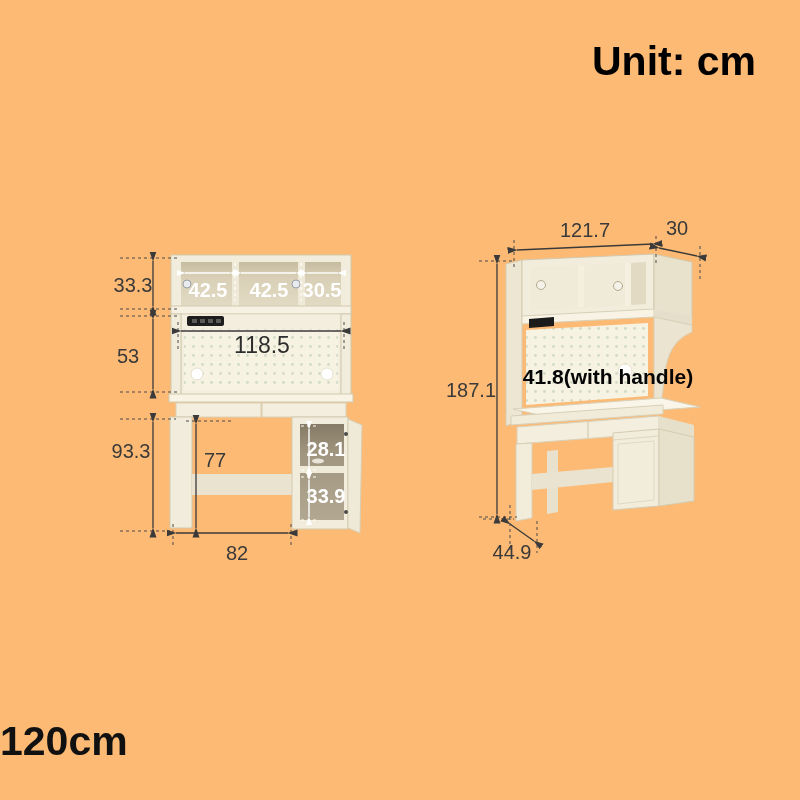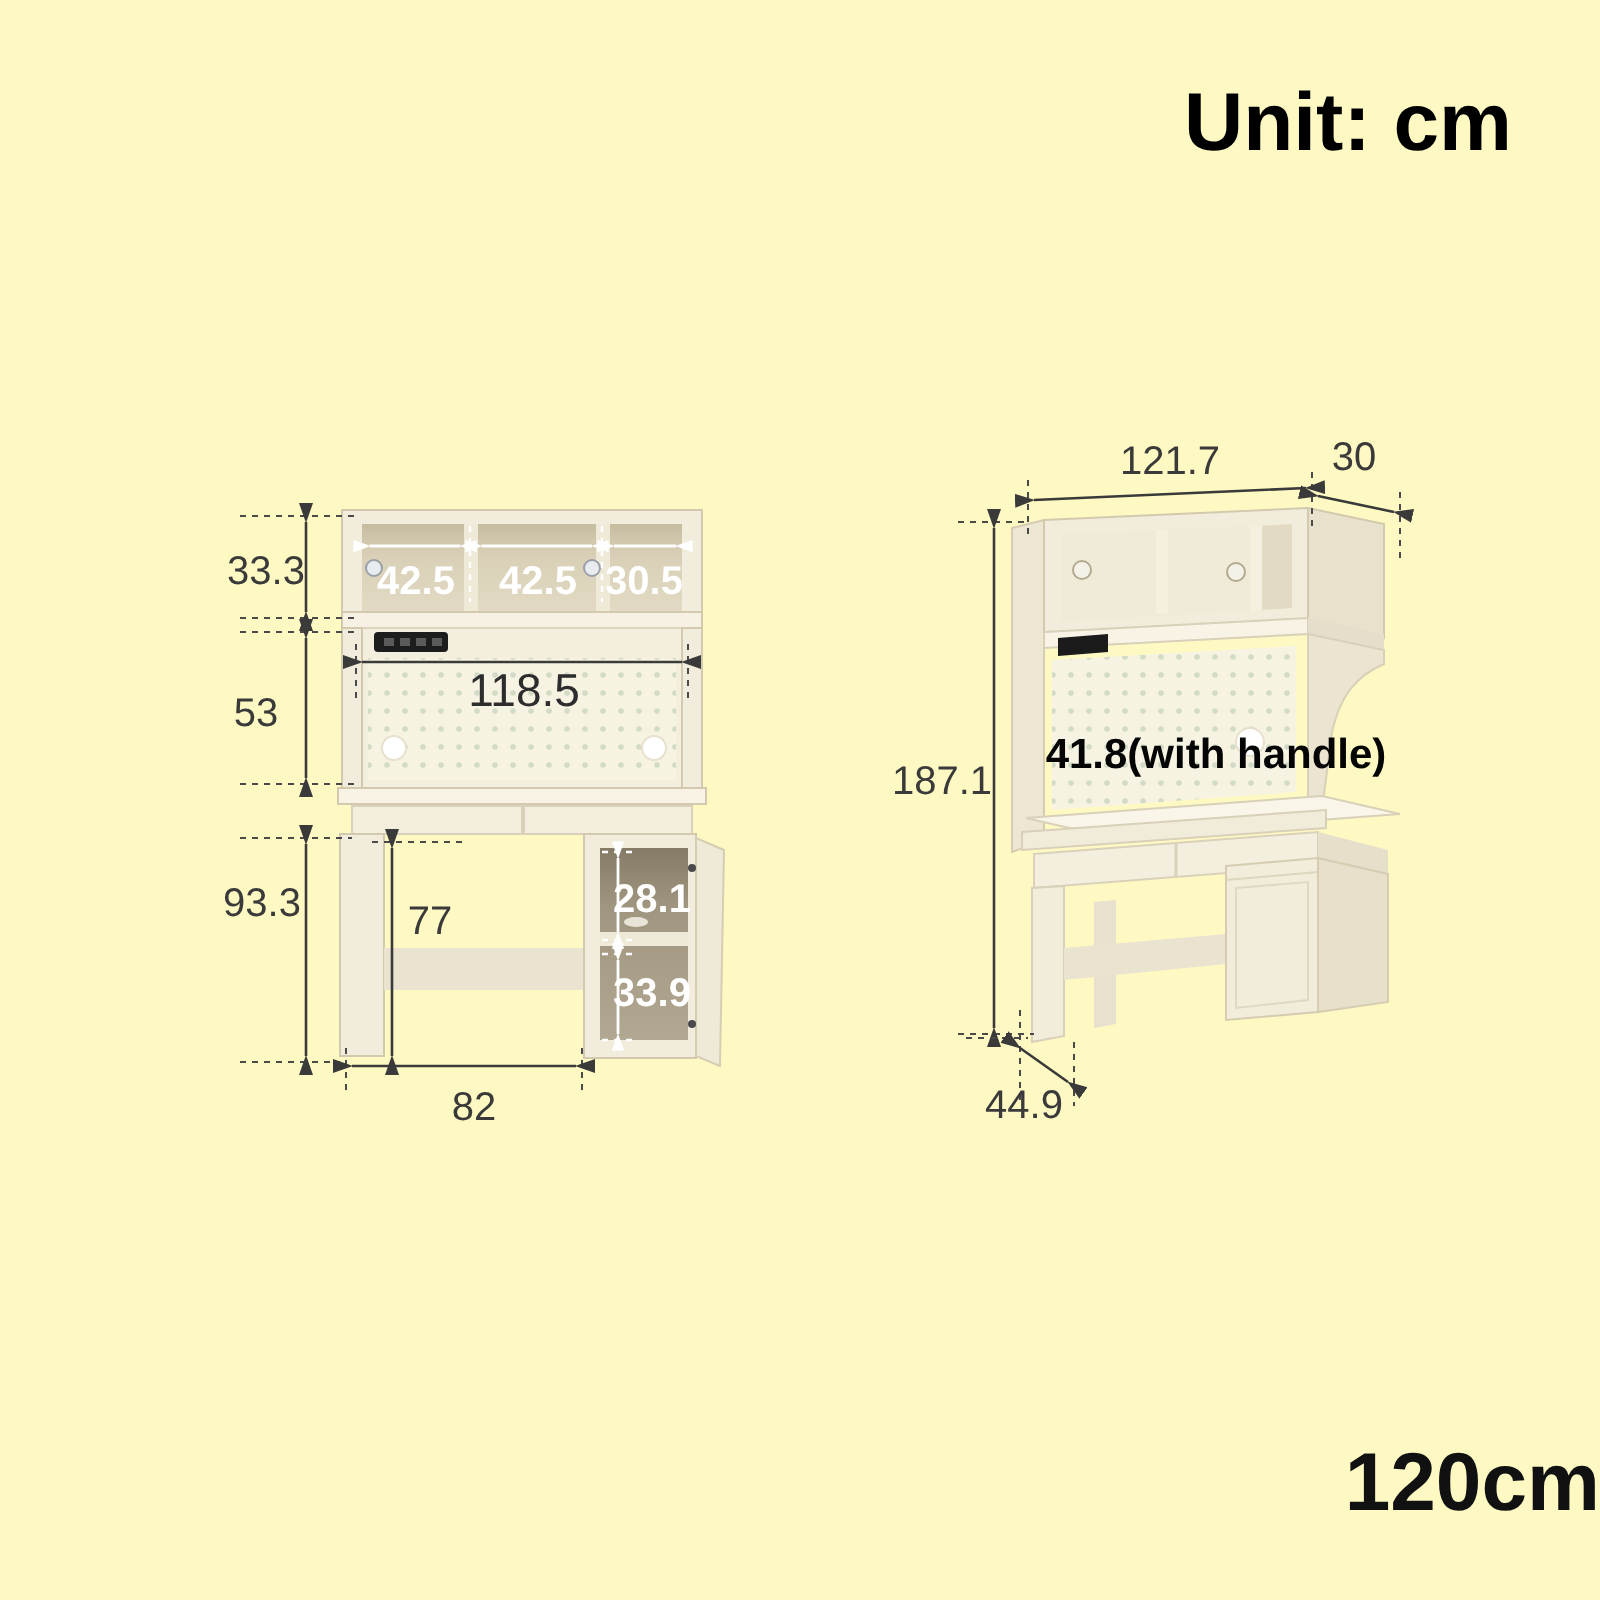--- a/index.html
+++ b/index.html
@@ -1,25 +1,25 @@
 <!DOCTYPE html>
 <html><head>
 <meta charset="utf-8">
 <style>
   html,body{margin:0;padding:0;background:#fff;}
   .stage{
-    position:relative;width:800px;height:800px;background:#fef9c3;
+    position:relative;width:800px;height:800px;background:#fdba74;
     font-family:"Liberation Sans", sans-serif;overflow:hidden;
   }
   .unit-label{
     position:absolute;top:38px;right:44px;
     font-size:41px;font-weight:700;color:#000;white-space:nowrap;
   }
   .size-label{
-    position:absolute;top:718px;left:0;width:100%;text-align:right;
+    position:absolute;top:718px;left:0;width:100%;text-align:left;
     font-size:41px;font-weight:700;color:#111;
   }
   svg{position:absolute;left:0;top:0;}
   .dim{font:20px "Liberation Sans",sans-serif;fill:#3a3a3a;}
   .dimL{font:23px "Liberation Sans",sans-serif;fill:#2d2d2d;}
   .dimw{font:bold 20px "Liberation Sans",sans-serif;fill:#ffffff;}
   .note{font:bold 21px "Liberation Sans",sans-serif;fill:#050505;}
   .dashln{stroke:#4a4a4a;stroke-width:1;stroke-dasharray:3 3;fill:none;}
   .dashw{stroke:#ffffff;stroke-width:1.2;stroke-dasharray:3 3;fill:none;}
   .arr{stroke:#3a3a3a;stroke-width:1.3;fill:none;}

